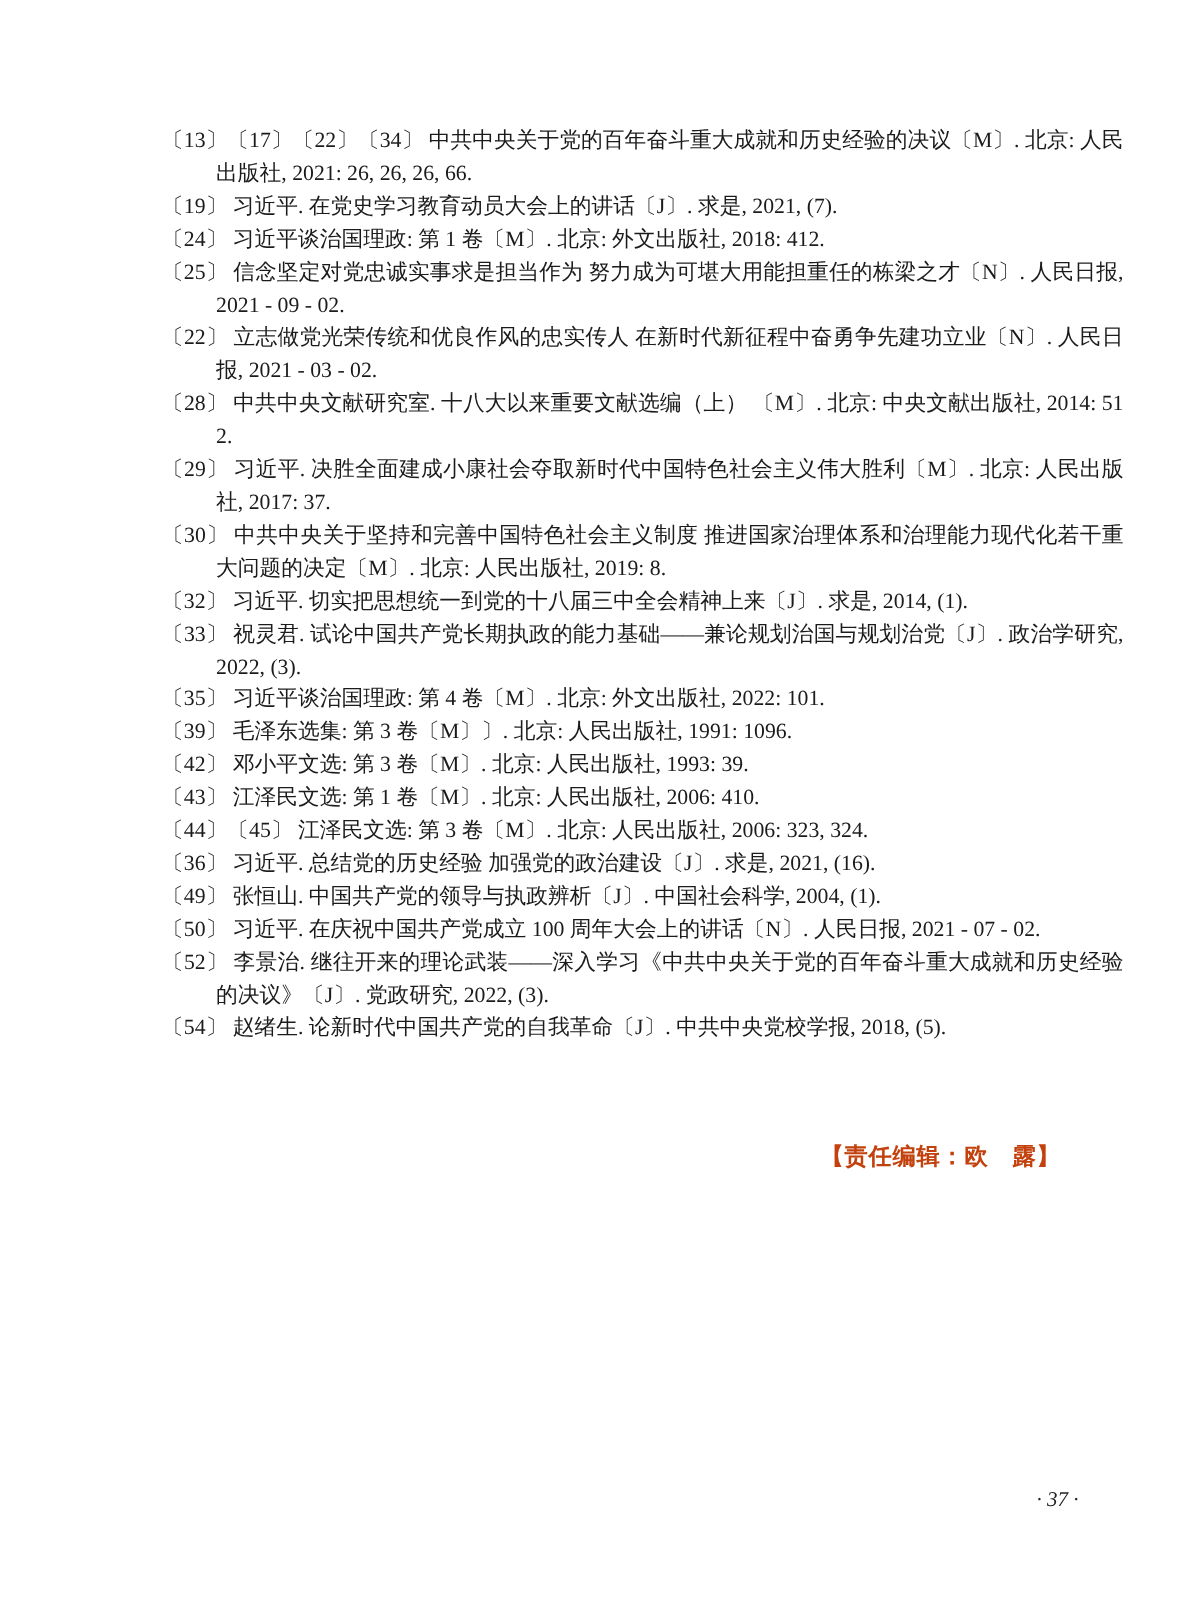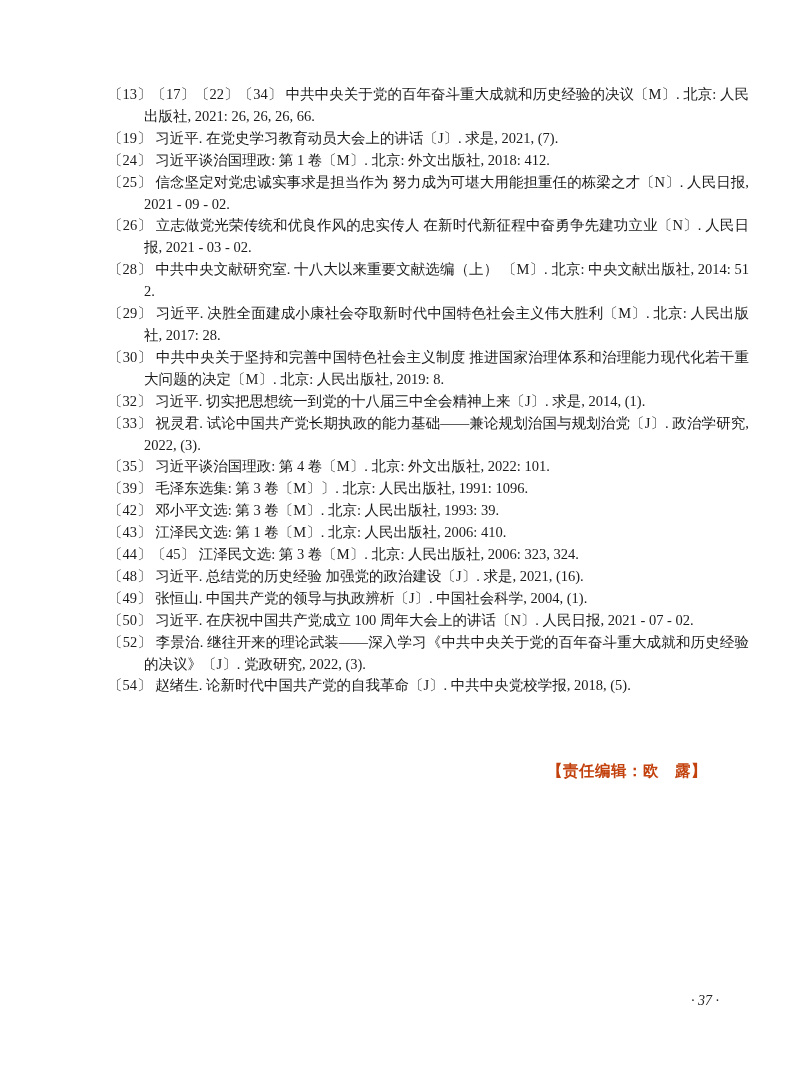--- a/index.html
+++ b/index.html
@@ -58,32 +58,32 @@
 <body>
 
 <div class="page">
 
   <div class="references-list">
 
   <p class="ref">〔13〕〔17〕〔22〕〔34〕 中共中央关于党的百年奋斗重大成就和历史经验的决议〔M〕. 北京: 人民出版社, 2021: 26, 26, 26, 66.</p>
       <p class="ref">〔19〕 习近平. 在党史学习教育动员大会上的讲话〔J〕. 求是, 2021, (7).</p>
       <p class="ref">〔24〕 习近平谈治国理政: 第 1 卷〔M〕. 北京: 外文出版社, 2018: 412.</p>
       <p class="ref">〔25〕 信念坚定对党忠诚实事求是担当作为 努力成为可堪大用能担重任的栋梁之才〔N〕. 人民日报, 2021 - 09 - 02.</p>
-      <p class="ref">〔26〕 立志做党光荣传统和优良作风的忠实传人 在新时代新征程中奋勇争先建功立业〔N〕. 人民日报, 2021 - 03 - 02.</p>
+      <p class="ref">〔22〕 立志做党光荣传统和优良作风的忠实传人 在新时代新征程中奋勇争先建功立业〔N〕. 人民日报, 2021 - 03 - 02.</p>
       <p class="ref">〔28〕 中共中央文献研究室. 十八大以来重要文献选编（上） 〔M〕. 北京: 中央文献出版社, 2014: 512.</p>
-      <p class="ref">〔29〕 习近平. 决胜全面建成小康社会夺取新时代中国特色社会主义伟大胜利〔M〕. 北京: 人民出版社, 2017: 28.</p>
+      <p class="ref">〔29〕 习近平. 决胜全面建成小康社会夺取新时代中国特色社会主义伟大胜利〔M〕. 北京: 人民出版社, 2017: 37.</p>
       <p class="ref">〔30〕 中共中央关于坚持和完善中国特色社会主义制度 推进国家治理体系和治理能力现代化若干重大问题的决定〔M〕. 北京: 人民出版社, 2019: 8.</p>
       <p class="ref">〔32〕 习近平. 切实把思想统一到党的十八届三中全会精神上来〔J〕. 求是, 2014, (1).</p>
       <p class="ref">〔33〕 祝灵君. 试论中国共产党长期执政的能力基础——兼论规划治国与规划治党〔J〕. 政治学研究, 2022, (3).</p>
       <p class="ref">〔35〕 习近平谈治国理政: 第 4 卷〔M〕. 北京: 外文出版社, 2022: 101.</p>
       <p class="ref">〔39〕 毛泽东选集: 第 3 卷〔M〕〕. 北京: 人民出版社, 1991: 1096.</p>
       <p class="ref">〔42〕 邓小平文选: 第 3 卷〔M〕. 北京: 人民出版社, 1993: 39.</p>
       <p class="ref">〔43〕 江泽民文选: 第 1 卷〔M〕. 北京: 人民出版社, 2006: 410.</p>
       <p class="ref">〔44〕〔45〕 江泽民文选: 第 3 卷〔M〕. 北京: 人民出版社, 2006: 323, 324.</p>
-      <p class="ref">〔48〕 习近平. 总结党的历史经验 加强党的政治建设〔J〕. 求是, 2021, (16).</p>
+      <p class="ref">〔36〕 习近平. 总结党的历史经验 加强党的政治建设〔J〕. 求是, 2021, (16).</p>
       <p class="ref">〔49〕 张恒山. 中国共产党的领导与执政辨析〔J〕. 中国社会科学, 2004, (1).</p>
       <p class="ref">〔50〕 习近平. 在庆祝中国共产党成立 100 周年大会上的讲话〔N〕. 人民日报, 2021 - 07 - 02.</p>
       <p class="ref">〔52〕 李景治. 继往开来的理论武装——深入学习《中共中央关于党的百年奋斗重大成就和历史经验的决议》〔J〕. 党政研究, 2022, (3).</p>
       <p class="ref">〔54〕 赵绪生. 论新时代中国共产党的自我革命〔J〕. 中共中央党校学报, 2018, (5).</p>
     </div>
 
   <div class="editor">【责任编辑：欧　露】</div>
 
   <div class="pageno">· 37 ·</div>
 

